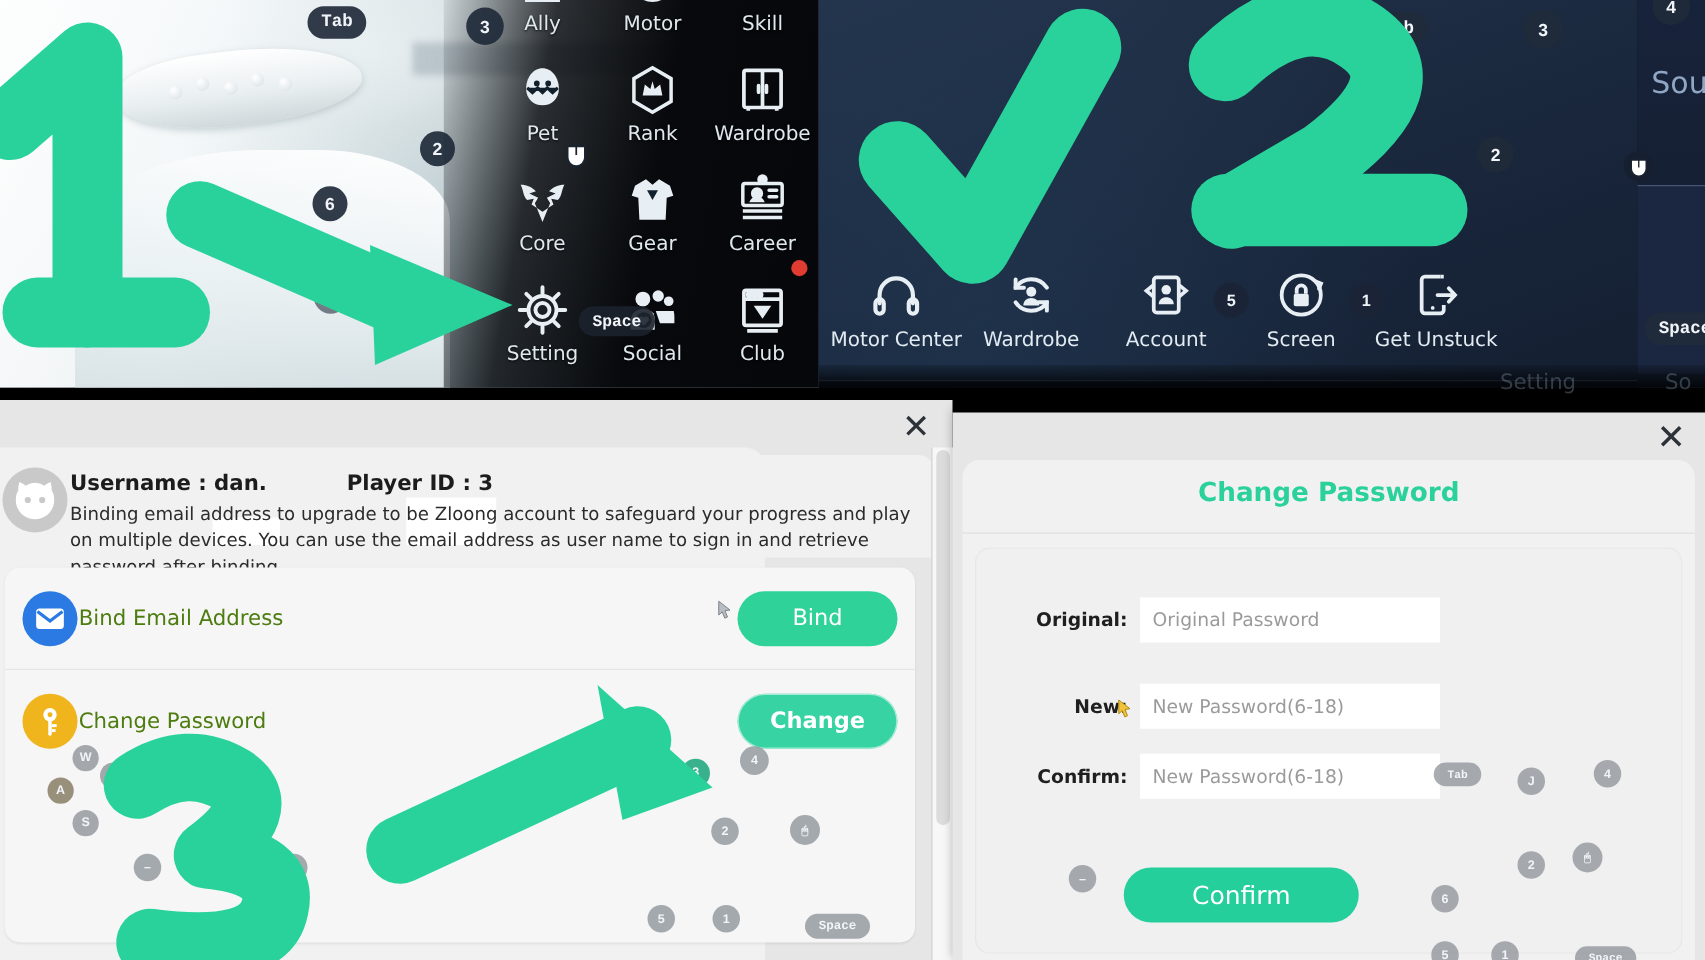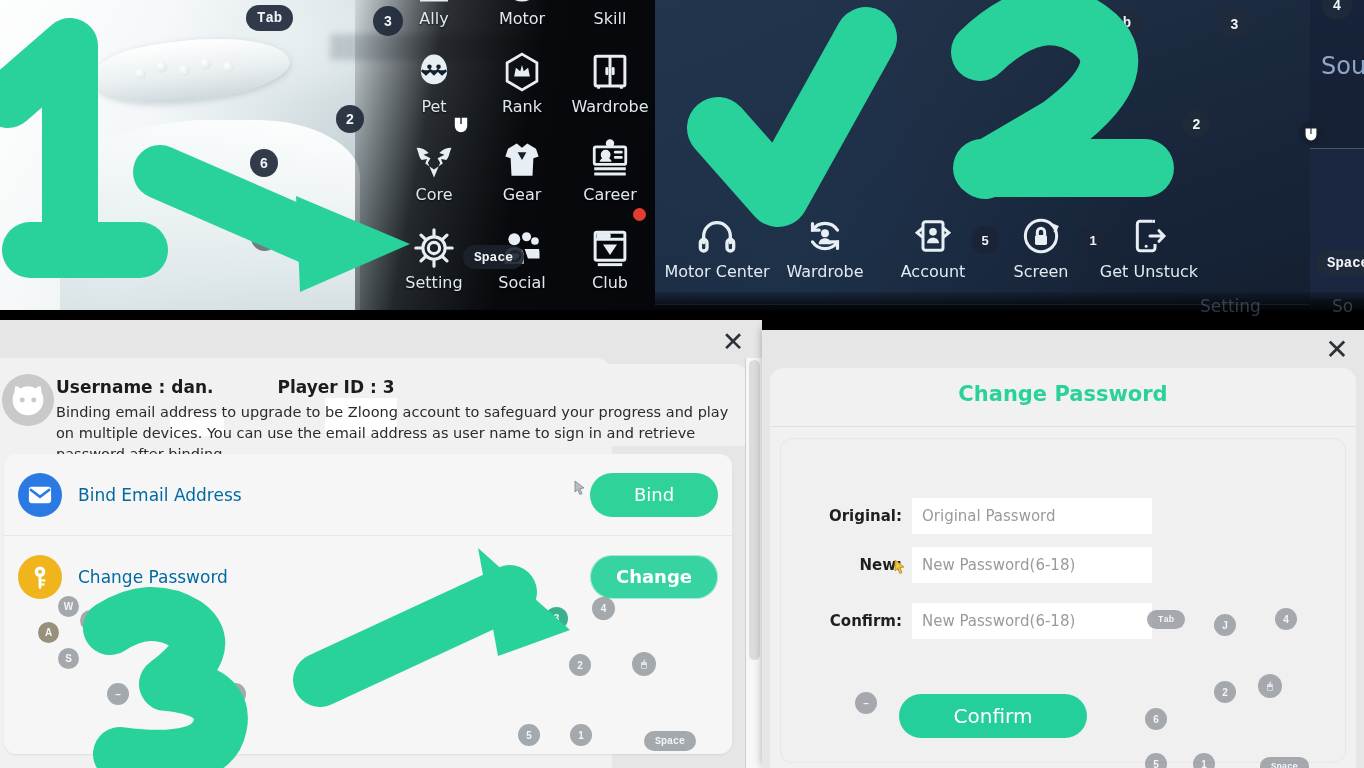--- a/index.html
+++ b/index.html
@@ -197,21 +197,21 @@
     position: relative; height: 81px; display: flex; align-items: center;
     padding: 0 14px;
   }
   .opt-row + .opt-row { border-top: 1px solid #e6e6e6; }
   .opt-ico { width: 44px; height: 44px; border-radius: 50%; flex: 0 0 44px;
     display:flex; align-items:center; justify-content:center; }
   .opt-ico.mail { background: #2b7ae4; }
   .opt-ico.key  { background: #f0b41d; }
   .opt-ico svg { width: 28px; height: 28px; display:block; }
   .opt-label {
-    margin-left: 16px; font-size: 17px; color: #0369a1;
+    margin-left: 1px; font-size: 17px; color: #4d7c0f;
     font-family: "DejaVu Sans", sans-serif;
   }
   .opt-btn {
     margin-left: auto; width: 128px; height: 44px; border: none; border-radius: 22px;
     background: #2fd39a; color: #ffffff; font-size: 18px; cursor: pointer;
     font-family: "DejaVu Sans", sans-serif;
   }
   .opt-btn.outline { background: #37d3a2; box-shadow: inset 0 0 0 1px rgba(255,255,255,.55); font-weight: bold; }
 
   
@@ -602,21 +602,21 @@
     </div>
   </div>
 
   <div class="modal-right">
     <div class="mr-close">✕</div>
     <div class="mr-body">
       <div class="mr-title">Change Password</div>
       <div class="mr-div"></div>
       <div class="mr-inner">
 
-        <div class="field-row" style="top:60px;">
+        <div class="field-row" style="top:40px;">
           <span class="fl">Original:</span>
           <input type="password" placeholder="Original Password" style="">
         </div>
 
         <div class="field-row" style="top:109px;">
           <span class="fl">New:</span>
           <input type="password" placeholder="New Password(6-18)" style="">
         </div>
 
         <div class="field-row" style="top:165px;">

